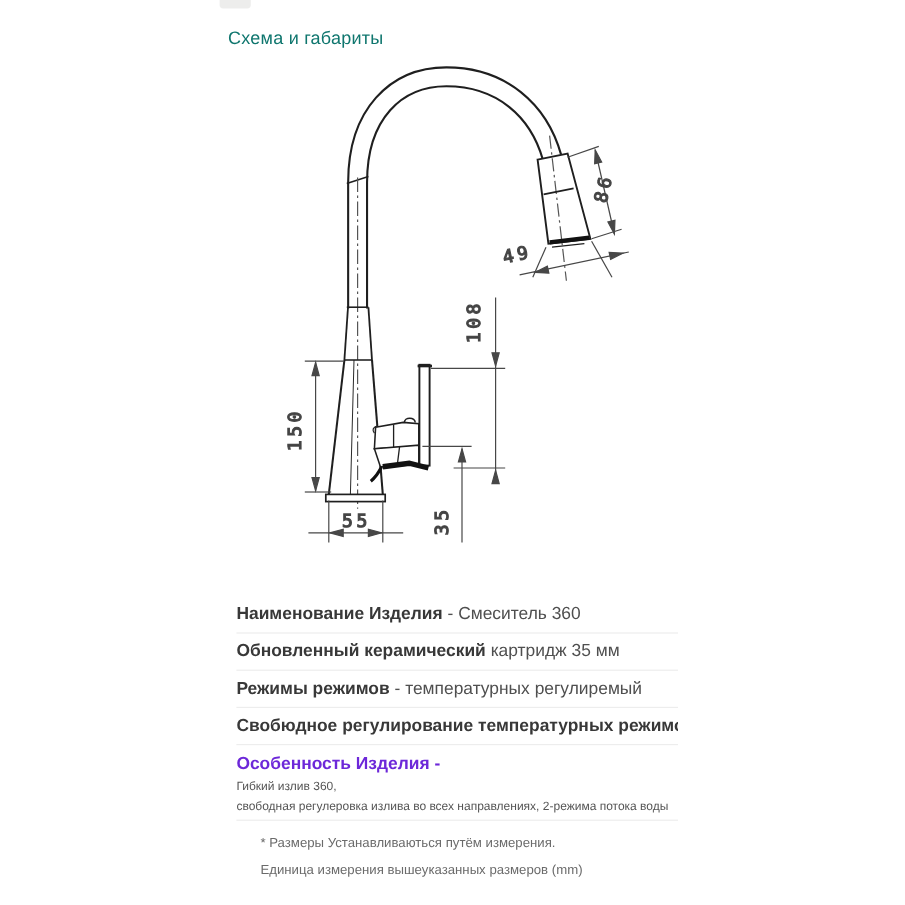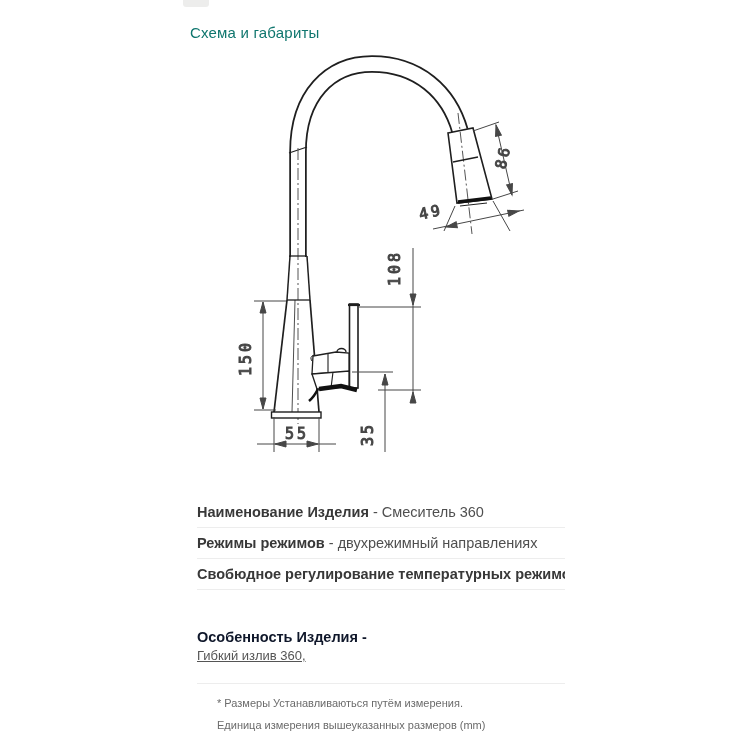--- a/index.html
+++ b/index.html
@@ -28,22 +28,22 @@
   .spec-row{
     height:30px;line-height:30px;border-bottom:1px solid #ededed;
     white-space:nowrap;overflow:hidden;
   }
   .b{font-weight:bold;color:#383838;}
   .n{color:#4f4f4f;}
   .features{
     position:absolute;left:197px;top:621px;width:368px;height:62px;
     border-bottom:1px solid #ededed;
   }
-  .feat-head{font-weight:bold;color:#0f172a;font-size:14.5px;margin-top:7px;line-height:19px;}
-  .feat-line{font-size:13px;color:#555;line-height:17px;text-decoration:underline;}
+  .feat-head{font-weight:bold;color:#6d28d9;font-size:14.5px;margin-top:7px;line-height:19px;}
+  .feat-line{font-size:10px;color:#555;line-height:17px;}
   .notes{position:absolute;left:193px;top:692px;width:400px;}
   .note-line{font-size:11px;color:#6b6b6b;line-height:22px;white-space:nowrap;margin-left:24px;}
 </style>
 </head>
 <body>
 
 <div class="logo-fragment"></div>
 
 <div class="page-title">Схема и габариты</div>
 
@@ -142,28 +142,32 @@
     <path d="M0,0 L-3,11 L3,11 Z" transform="translate(519,211) rotate(78)"></path>
     <text class="dim-label" text-anchor="middle" transform="translate(432,217) rotate(-12)">49</text>
   </g>
 </svg>
 
 <div class="specs">
   <div class="spec-row">
     <span class="b">Наименование Изделия</span><span class="n"> - Смеситель 360</span>
   </div>
   <div class="spec-row">
-    <span class="b">Режимы режимов</span><span class="n"> -  двухрежимный направлениях</span>
+    <span class="b">Обновленный керамический</span><span class="n"> картридж 35 мм</span>
+  </div>
+  <div class="spec-row">
+    <span class="b">Режимы режимов</span><span class="n"> -  температурных регулиремый</span>
   </div>
   <div class="spec-row">
     <span class="b"> Свобюдное регулирование температурных режимов</span><span class="n"></span>
   </div>
 </div>
 
 <div class="features">
   <div class="feat-head">Особенность Изделия -</div>
   <div class="feat-line">Гибкий излив 360,</div>
+  <div class="feat-line">свободная регулеровка излива во всех направлениях, 2-режима потока воды</div>
 </div>
 
 <div class="notes">
   <div class="note-line">* Размеры Устанавливаються путём измерения.</div>
   <div class="note-line">Единица измерения вышеуказанных размеров (mm)</div>
 </div>
 
 </body></html>

